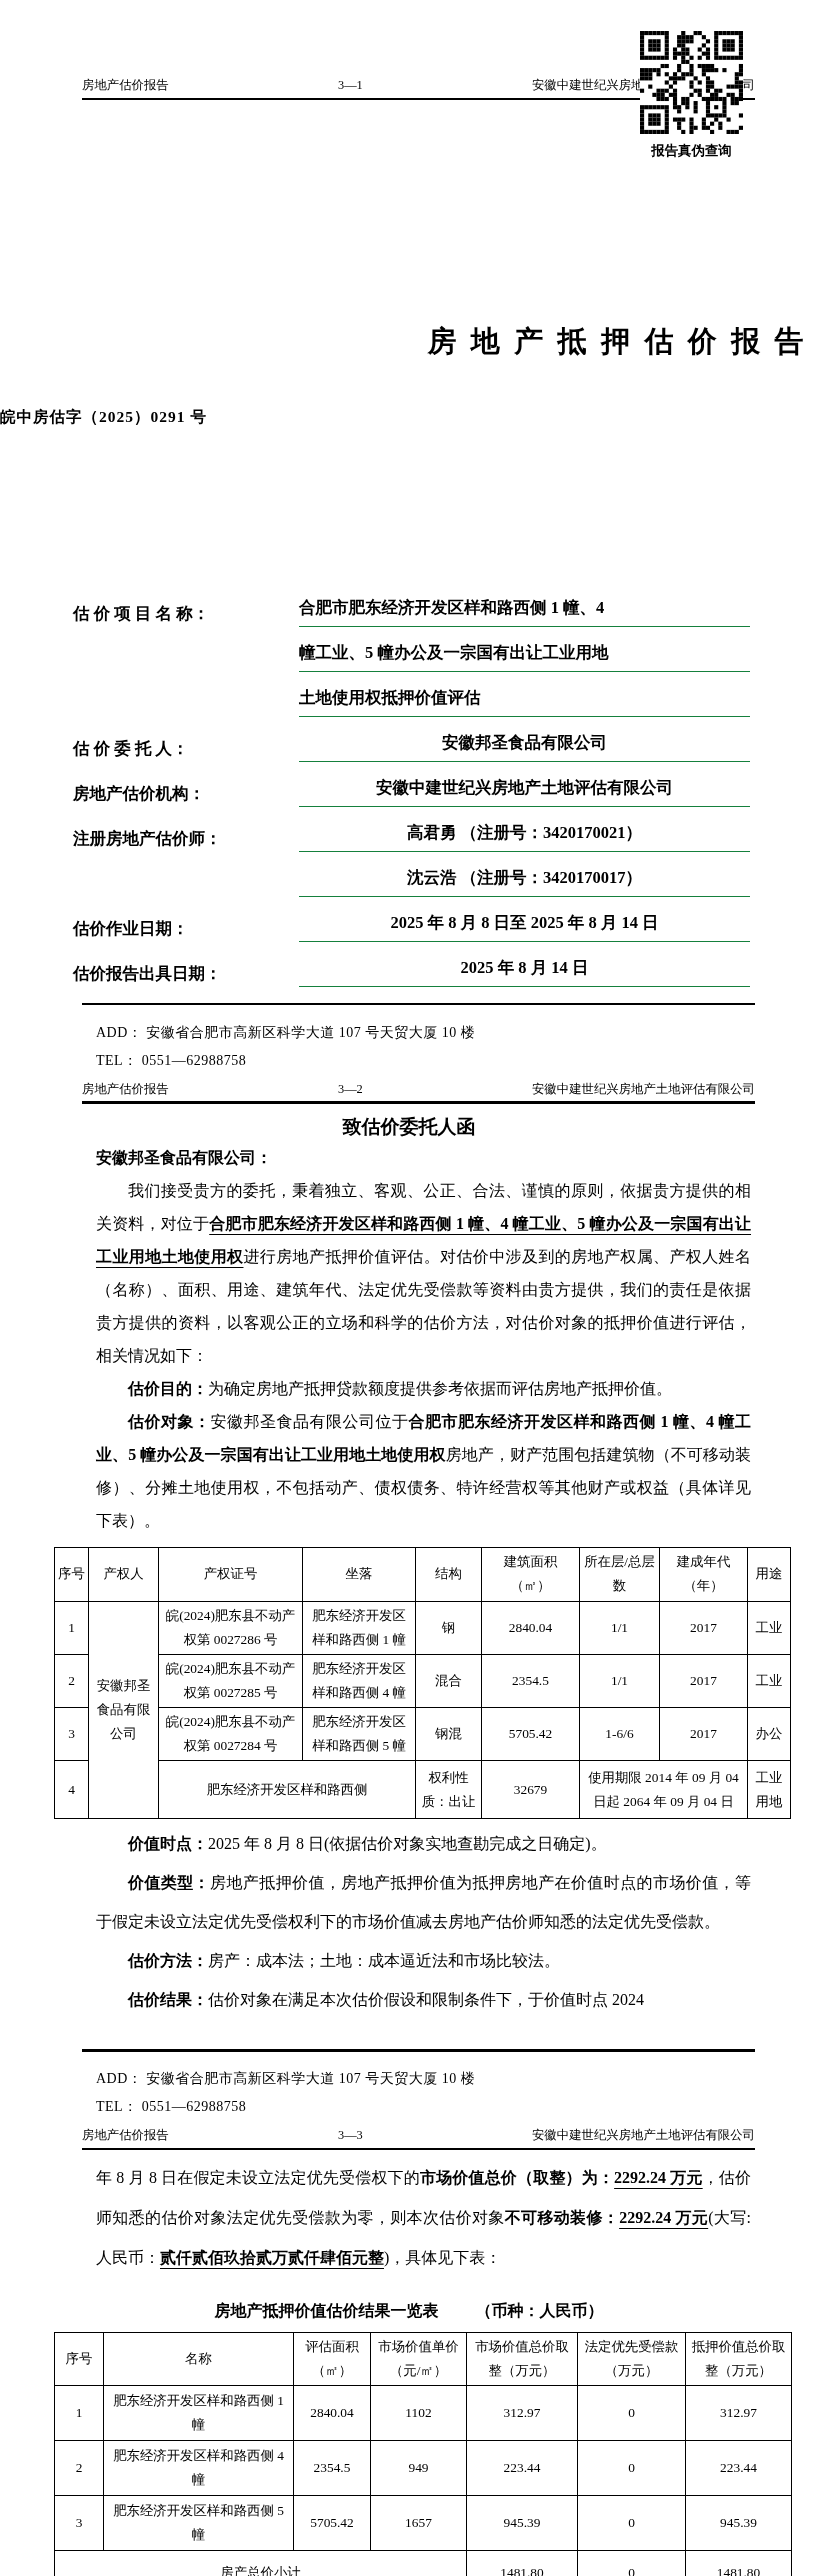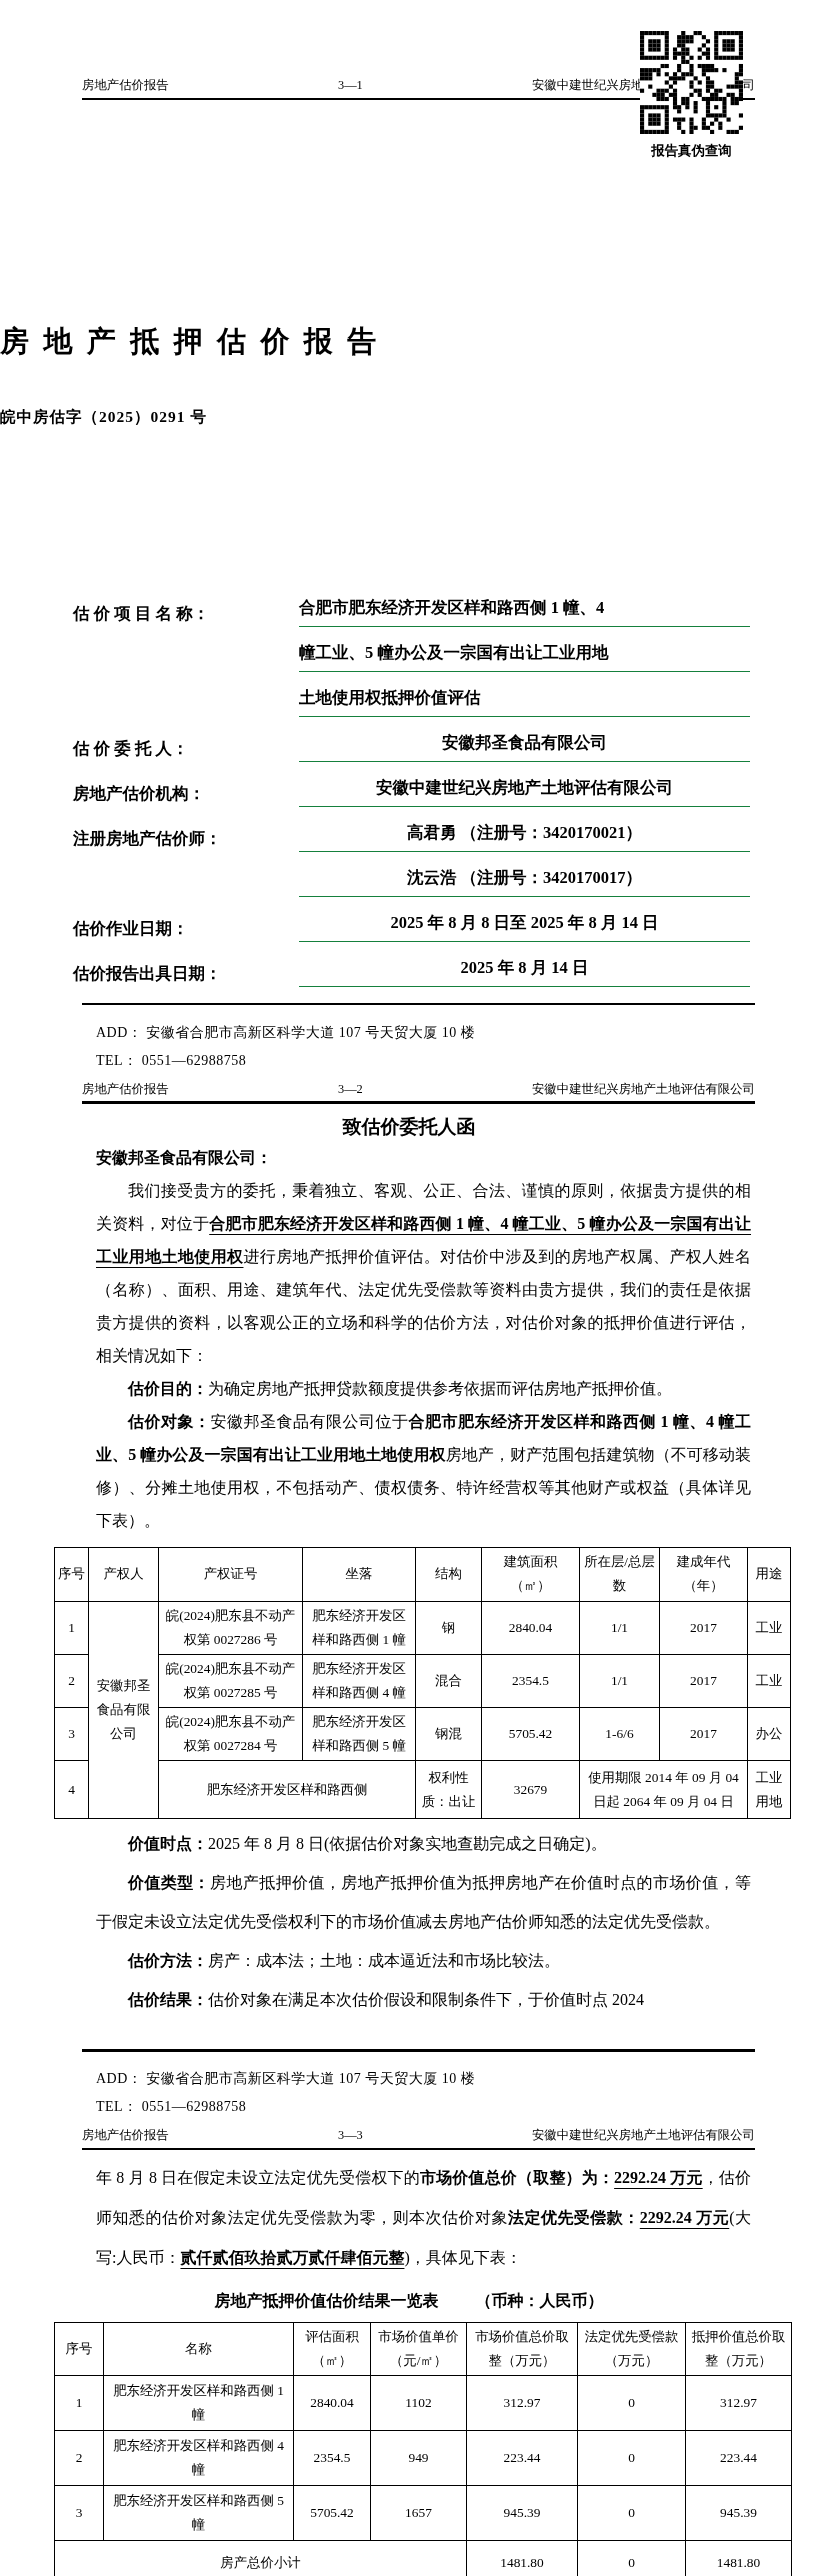--- a/index.html
+++ b/index.html
@@ -18,21 +18,21 @@
   .pagehead .c{flex:0 0 auto;}
   .rule{height:2.6px;background:#000;margin:3.1px 63px 0 82px;}
   .addr{margin:19.6px 63px 0 96px;font-size:14px;line-height:15.5px;}
   .addr div{margin-bottom:12.4px;letter-spacing:0.5px;}
   
   .p1wrap{position:relative;}
   .qr{position:absolute;left:640px;top:31px;width:103px;text-align:center;}
   .qr svg{display:block;width:103px;height:103px;}
   .qr .qrlabel{font-size:13.4px;margin-top:8.2px;font-weight:bold;}
   .cover-title{
-    margin:221px 0 0 0;text-align:left;
+    margin:221px 0 0 0;text-align:right;
     font-size:29px;font-weight:bold;letter-spacing:14.4px;line-height:41px;
   }
   .report-no{margin-top:45px;text-align:left;font-size:15.5px;font-weight:bold;letter-spacing:1px;}
   .fields{margin:154px 68px 0 73px;font-size:16.5px;}
   .frow{display:flex;align-items:flex-end;height:45px;}
   .frow .lab{flex:0 0 226px;font-weight:bold;white-space:nowrap;padding-bottom:2.1px;}
   .frow .val{flex:1;border-bottom:1px solid #15803d;text-align:center;padding-bottom:7px;min-height:20.6px;font-weight:bold;}
   .frow .val.left{text-align:left;}
   
   .letter{margin:0 67px 0 96px;font-size:16px;line-height:33px;text-align:justify;}
@@ -48,21 +48,21 @@
   table{border-collapse:collapse;margin:10.3px 0 0 54px;width:737px;table-layout:fixed;}
   td,th{border:1px solid #000;text-align:center;vertical-align:middle;
         font-size:13.4px;line-height:24px;font-weight:normal;padding:2.1px 3.1px;
         word-break:break-all;}
   tr.hd{height:40px;}
   tr.r1{height:49px;}
   tr.r4{height:58px;}
   tr.t2r{height:55px;}
   tr.sub{height:44px;}
   
-  .t2title{margin-top:13px;text-align:center;font-size:16px;}
+  .t2title{margin-top:23px;text-align:center;font-size:16px;}
   .t2title .m{font-weight:bold;}
 </style>
 </head>
 <body>
 
 <div class="doc">
 
   <div class="p1wrap" style="padding-top:77px;">
     <div class="pagehead">
       <span>房地产估价报告</span>
@@ -522,21 +522,21 @@
 
   <div style="margin-top:9.3px;">
     <div class="pagehead">
       <span>房地产估价报告</span>
       <span class="c">3—3</span>
       <span>安徽中建世纪兴房地产土地评估有限公司</span>
     </div>
     <div class="rule"></div>
 
     <div class="rblock">
-      <span>年 8 月 8 日在假定未设立法定优先受偿权下的</span><span class="bd">市场价值总价（取整）为：</span><span class="bu">2292.24 万元</span><span>，估价师知悉的估价对象法定优先受偿款为零，则本次估价对象</span><span class="bd">法定优先受偿款：</span><span class="bu">2292.24 万元</span><span>(大写:人民币：</span><span class="bu">贰仟贰佰玖拾贰万贰仟肆佰元整</span><span>)，具体见下表：</span>
+      <span>年 8 月 8 日在假定未设立法定优先受偿权下的</span><span class="bd">市场价值总价（取整）为：</span><span class="bu">2292.24 万元</span><span>，估价师知悉的估价对象法定优先受偿款为零，则本次估价对象</span><span class="bd">不可移动装修：</span><span class="bu">2292.24 万元</span><span>(大写:人民币：</span><span class="bu">贰仟贰佰玖拾贰万贰仟肆佰元整</span><span>)，具体见下表：</span>
     </div>
 
     <div class="t2title">
       <span class="m">房地产抵押价值估价结果一览表</span>
       <span style="display:inline-block;width:29px;"></span>
       <span class="m">（币种：人民币）</span>
     </div>
 
     <table>
       <colgroup>

